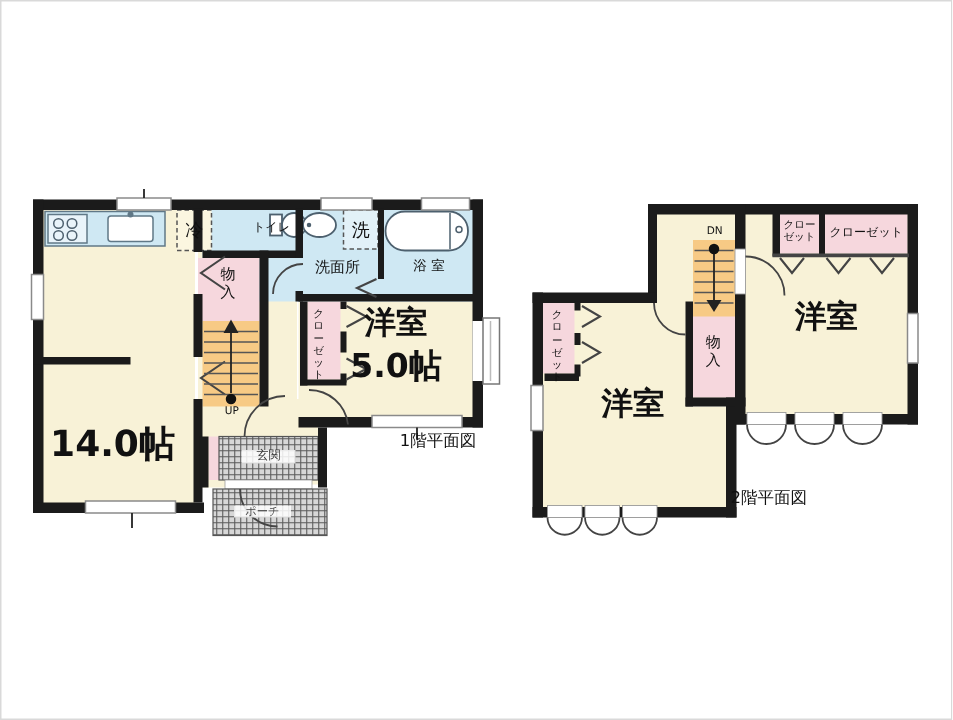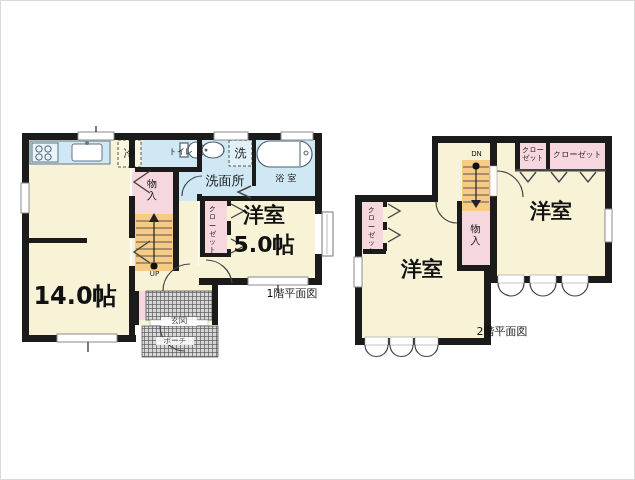--- a/index.html
+++ b/index.html
@@ -224,32 +224,32 @@
       </g>
     </g>
   </svg>
 
   <div class="lbl big" style="left:14px;top:284px;width:122px;font-size:24px;">14.0帖</div>
   <div class="lbl big" style="left:226px;top:204px;width:76px;font-size:21px;">洋室</div>
   <div class="lbl big" style="left:221px;top:233px;width:86px;font-size:22px;">5.0帖</div>
   <div class="lbl" style="left:118px;top:147px;width:23px;font-size:12px;">冷</div>
   <div class="lbl" style="left:166px;top:148px;width:30px;font-size:8px;">トイレ</div>
   <div class="lbl" style="left:229px;top:147px;width:23px;font-size:12px;">洗</div>
-  <div class="lbl" style="left:203px;top:174px;width:44px;font-size:13px;">洗面所</div>
+  <div class="lbl" style="left:203px;top:174px;width:44px;font-size:10px;">洗面所</div>
   <div class="lbl" style="left:262px;top:174px;width:48px;font-size:9px;">浴 室</div>
   <div class="vlbl" style="left:146px;top:178px;width:12px;font-size:10px;">物入</div>
   <div class="vlbl" style="left:207px;top:205px;width:11px;font-size:7px;">クローゼット</div>
   <div class="lbl" style="left:145px;top:271px;width:19px;font-size:7px;">UP</div>
-  <div class="tag" style="left:161px;top:300px;width:34px;font-size:8px;margin-top:17px;">玄関</div>
+  <div class="tag" style="left:161px;top:300px;width:34px;font-size:8px;">玄関</div>
   <div class="tag" style="left:156px;top:337px;width:36px;font-size:7.5px;color:#444;">ポーチ</div>
   <div class="lbl" style="left:256px;top:288px;width:72px;font-size:11px;">1階平面図</div>
 
   <div class="lbl big" style="left:374px;top:258px;width:96px;font-size:21px;">洋室</div>
   <div class="lbl big" style="left:503px;top:200px;width:96px;font-size:21px;">洋室</div>
   <div class="vlbl" style="left:520px;top:146px;width:26px;font-size:7px;">クローゼット</div>
   <div class="lbl" style="left:550px;top:151px;width:55px;font-size:8px;">クローゼット</div>
   <div class="vlbl" style="left:366px;top:206px;width:11px;font-size:7px;">クローゼット</div>
   <div class="vlbl" style="left:469px;top:223px;width:13px;font-size:10px;">物入</div>
   <div class="lbl" style="left:467px;top:151px;width:19px;font-size:7px;">DN</div>
-  <div class="lbl" style="left:466px;top:326px;width:72px;font-size:11px;">2階平面図</div>
+  <div class="lbl" style="left:466px;top:326px;width:72px;font-size:11px;text-align:right;">2階平面図</div>
 
   <div id="frame"></div>
 </div>
 
 </body></html>

